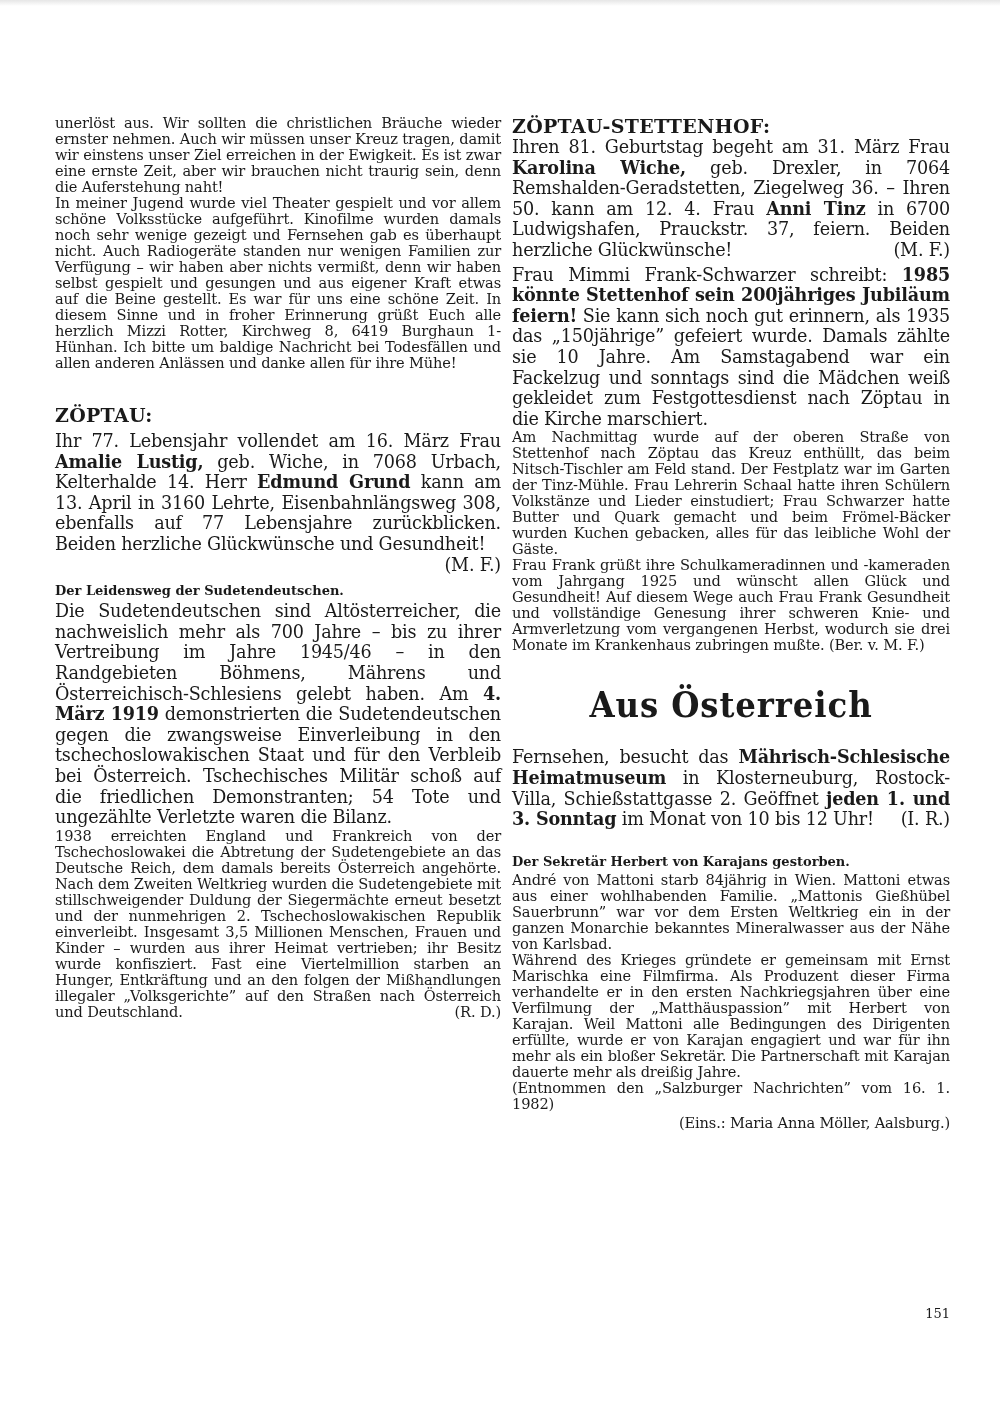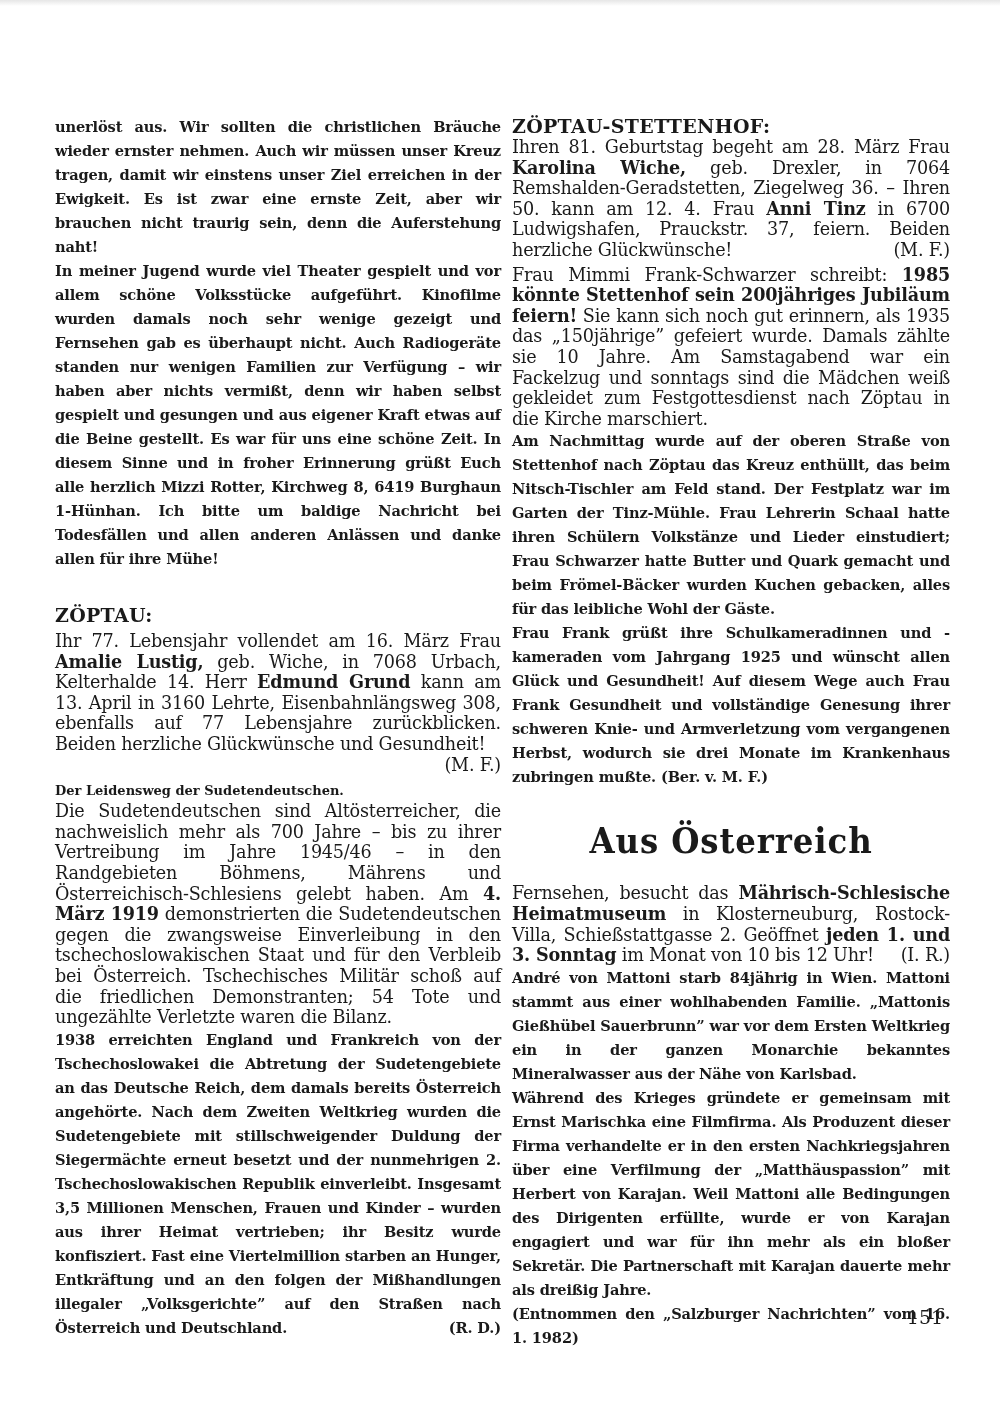--- a/index.html
+++ b/index.html
@@ -15,21 +15,21 @@
     position: absolute; left: 0; top: 0; width: 1000px; height: 6px;
     background: linear-gradient(#e6e6e6, #ffffff);
   }
   .col {
     position: absolute;
     top: 115px;
   }
   .col-left { left: 55px; width: 446px; }
   .col-right { left: 512px; width: 438px; }
   p { margin: 0; text-align: justify; hyphens: none; }
-  .small { font-size: 14.6px; line-height: 24px; letter-spacing: -0.15px; font-weight: bold; }
+  .small { font-size: 14.6px; line-height: 16px; letter-spacing: -0.15px; }
   .large { font-size: 17.6px; line-height: 20.6px; letter-spacing: -0.2px; }
   .section-title {
     font-weight: bold;
     font-size: 19px;
     margin: 0;
     letter-spacing: 0.3px;
   }
   .heading-bold {
     font-weight: bold;
     font-size: 13px;
@@ -45,22 +45,22 @@
     font-weight: bold;
     font-size: 36px;
     letter-spacing: 1px;
     margin: 30px 0 22px 0;
     transform: scaleX(0.9);
   }
   .right-credit { text-align: right; }
   .page-number {
     position: absolute;
     left: 900px; top: 1306px; width: 50px;
-    text-align: center;
-    font-size: 19px;
+    text-align: right;
+    font-size: 13px;
   }
 </style>
 </head>
 <body>
 
 <div class="page-topband"></div>
 
 <div class="col col-left">
   <p class="small">unerlöst aus. Wir sollten die christlichen Bräuche wieder ernster nehmen. Auch wir müssen unser Kreuz tragen, damit wir einstens unser Ziel erreichen in der Ewigkeit. Es ist zwar eine ernste Zeit, aber wir brauchen nicht traurig sein, denn die Auferstehung naht!</p>
   <p class="small">In meiner Jugend wurde viel Theater gespielt und vor allem schöne Volksstücke aufgeführt. Kinofilme wurden damals noch sehr wenige gezeigt und Fernsehen gab es überhaupt nicht. Auch Radiogeräte standen nur wenigen Familien zur Verfügung – wir haben aber nichts vermißt, denn wir haben selbst gespielt und gesungen und aus eigener Kraft etwas auf die Beine gestellt. Es war für uns eine schöne Zeit. In diesem Sinne und in froher Erinnerung grüßt Euch alle herzlich Mizzi Rotter, Kirchweg 8, 6419 Burghaun 1-Hünhan. Ich bitte um baldige Nachricht bei Todesfällen und allen anderen Anlässen und danke allen für ihre Mühe!</p>
@@ -73,30 +73,32 @@
   <h3 class="heading-bold" style="margin-top:6px;">Der Leidensweg der Sudetendeutschen.</h3>
 
   <p class="large"><span>Die Sudetendeutschen sind Altösterreicher, die nachweislich mehr als 700 Jahre – bis zu ihrer Vertreibung im Jahre 1945/46 – in den Randgebieten Böhmens, Mährens und Österreichisch-Schlesiens gelebt haben. Am </span><b>4. März 1919</b><span> demonstrierten die Sudetendeutschen gegen die zwangsweise Einverleibung in den tschechoslowakischen Staat und für den Verbleib bei Österreich. Tschechisches Militär schoß auf die friedlichen Demonstranten; 54 Tote und ungezählte Verletzte waren die Bilanz.</span></p>
 
   <p class="small clear"><span>1938 erreichten England und Frankreich von der Tschechoslowakei die Abtretung der Sudetengebiete an das Deutsche Reich, dem damals bereits Österreich angehörte. Nach dem Zweiten Weltkrieg wurden die Sudetengebiete mit stillschweigender Duldung der Siegermächte erneut besetzt und der nunmehrigen 2. Tschechoslowakischen Republik einverleibt. Insgesamt 3,5 Millionen Menschen, Frauen und Kinder – wurden aus ihrer Heimat vertrieben; ihr Besitz wurde konfisziert. Fast eine Viertelmillion starben an Hunger, Entkräftung und an den folgen der Mißhandlungen illegaler „Volksgerichte” auf den Straßen nach Österreich und Deutschland.</span><span class="sig">(R. D.)</span></p>
 </div>
 
 <div class="col col-right">
   <h2 class="section-title" style="">ZÖPTAU-STETTENHOF:</h2>
 
-  <p class="large clear"><span>Ihren 81. Geburtstag begeht am 28. März Frau </span><b>Karolina Wiche,</b><span> geb. Drexler, in 7064 Remshalden-Geradstetten, Ziegelweg 36. – Ihren 50. kann am 12. 4. Frau </span><b>Anni Tinz</b><span> in 6700 Ludwigshafen, Prauckstr. 37, feiern. Beiden herzliche Glückwünsche!</span><span class="sig">(M. F.)</span></p>
+  <p class="large clear"><span>Ihren 81. Geburtstag begeht am 31. März Frau </span><b>Karolina Wiche,</b><span> geb. Drexler, in 7064 Remshalden-Geradstetten, Ziegelweg 36. – Ihren 50. kann am 12. 4. Frau </span><b>Anni Tinz</b><span> in 6700 Ludwigshafen, Prauckstr. 37, feiern. Beiden herzliche Glückwünsche!</span><span class="sig">(M. F.)</span></p>
 
   <p class="large" style="margin-top:4px;"><span>Frau Mimmi Frank-Schwarzer schreibt: </span><b>1985 könnte Stettenhof sein 200jähriges Jubiläum feiern!</b><span> Sie kann sich noch gut erinnern, als 1935 das „150jährige” gefeiert wurde. Damals zählte sie 10 Jahre. Am Samstagabend war ein Fackelzug und sonntags sind die Mädchen weiß gekleidet zum Festgottesdienst nach Zöptau in die Kirche marschiert.</span></p>
 
   <p class="small">Am Nachmittag wurde auf der oberen Straße von Stettenhof nach Zöptau das Kreuz enthüllt, das beim Nitsch-Tischler am Feld stand. Der Festplatz war im Garten der Tinz-Mühle. Frau Lehrerin Schaal hatte ihren Schülern Volkstänze und Lieder einstudiert; Frau Schwarzer hatte Butter und Quark gemacht und beim Frömel-Bäcker wurden Kuchen gebacken, alles für das leibliche Wohl der Gäste.</p>
   <p class="small">Frau Frank grüßt ihre Schulkameradinnen und -kameraden vom Jahrgang 1925 und wünscht allen Glück und Gesundheit! Auf diesem Wege auch Frau Frank Gesundheit und vollständige Genesung ihrer schweren Knie- und Armverletzung vom vergangenen Herbst, wodurch sie drei Monate im Krankenhaus zubringen mußte. (Ber. v. M. F.)</p>
 
   <div class="gothic">Aus Österreich</div>
 
   <p class="large clear"><span>Fernsehen, besucht das </span><b>Mährisch-Schlesische Heimatmuseum</b><span> in Klosterneuburg, Rostock-Villa, Schießstattgasse 2. Geöffnet </span><b>jeden 1. und 3. Sonntag</b><span> im Monat von 10 bis 12 Uhr!</span><span class="sig">(I. R.)</span></p>
 
+  <h3 class="heading-bold" style="margin-top:22px;">Der Sekretär Herbert von Karajans gestorben.</h3>
 
-  <p class="small">André von Mattoni starb 84jährig in Wien. Mattoni stammt aus einer wohlhabenden Familie. „Mattonis Gießhübel Sauerbrunn” war vor dem Ersten Weltkrieg ein in der ganzen Monarchie bekanntes Mineralwasser aus der Nähe von Karlsbad.</p>
+  <p class="small">André von Mattoni starb 84jährig in Wien. Mattoni etwas aus einer wohlhabenden Familie. „Mattonis Gießhübel Sauerbrunn” war vor dem Ersten Weltkrieg ein in der ganzen Monarchie bekanntes Mineralwasser aus der Nähe von Karlsbad.</p>
   <p class="small">Während des Krieges gründete er gemeinsam mit Ernst Marischka eine Filmfirma. Als Produzent dieser Firma verhandelte er in den ersten Nachkriegsjahren über eine Verfilmung der „Matthäuspassion” mit Herbert von Karajan. Weil Mattoni alle Bedingungen des Dirigenten erfüllte, wurde er von Karajan engagiert und war für ihn mehr als ein bloßer Sekretär. Die Partnerschaft mit Karajan dauerte mehr als dreißig Jahre.</p>
   <p class="small">(Entnommen den „Salzburger Nachrichten” vom 16. 1. 1982)</p>
+  <p class="small right-credit" style="margin-top:3px;">(Eins.: Maria Anna Möller, Aalsburg.)</p>
 </div>
 
 <div class="page-number">151</div>
 
 </body></html>

